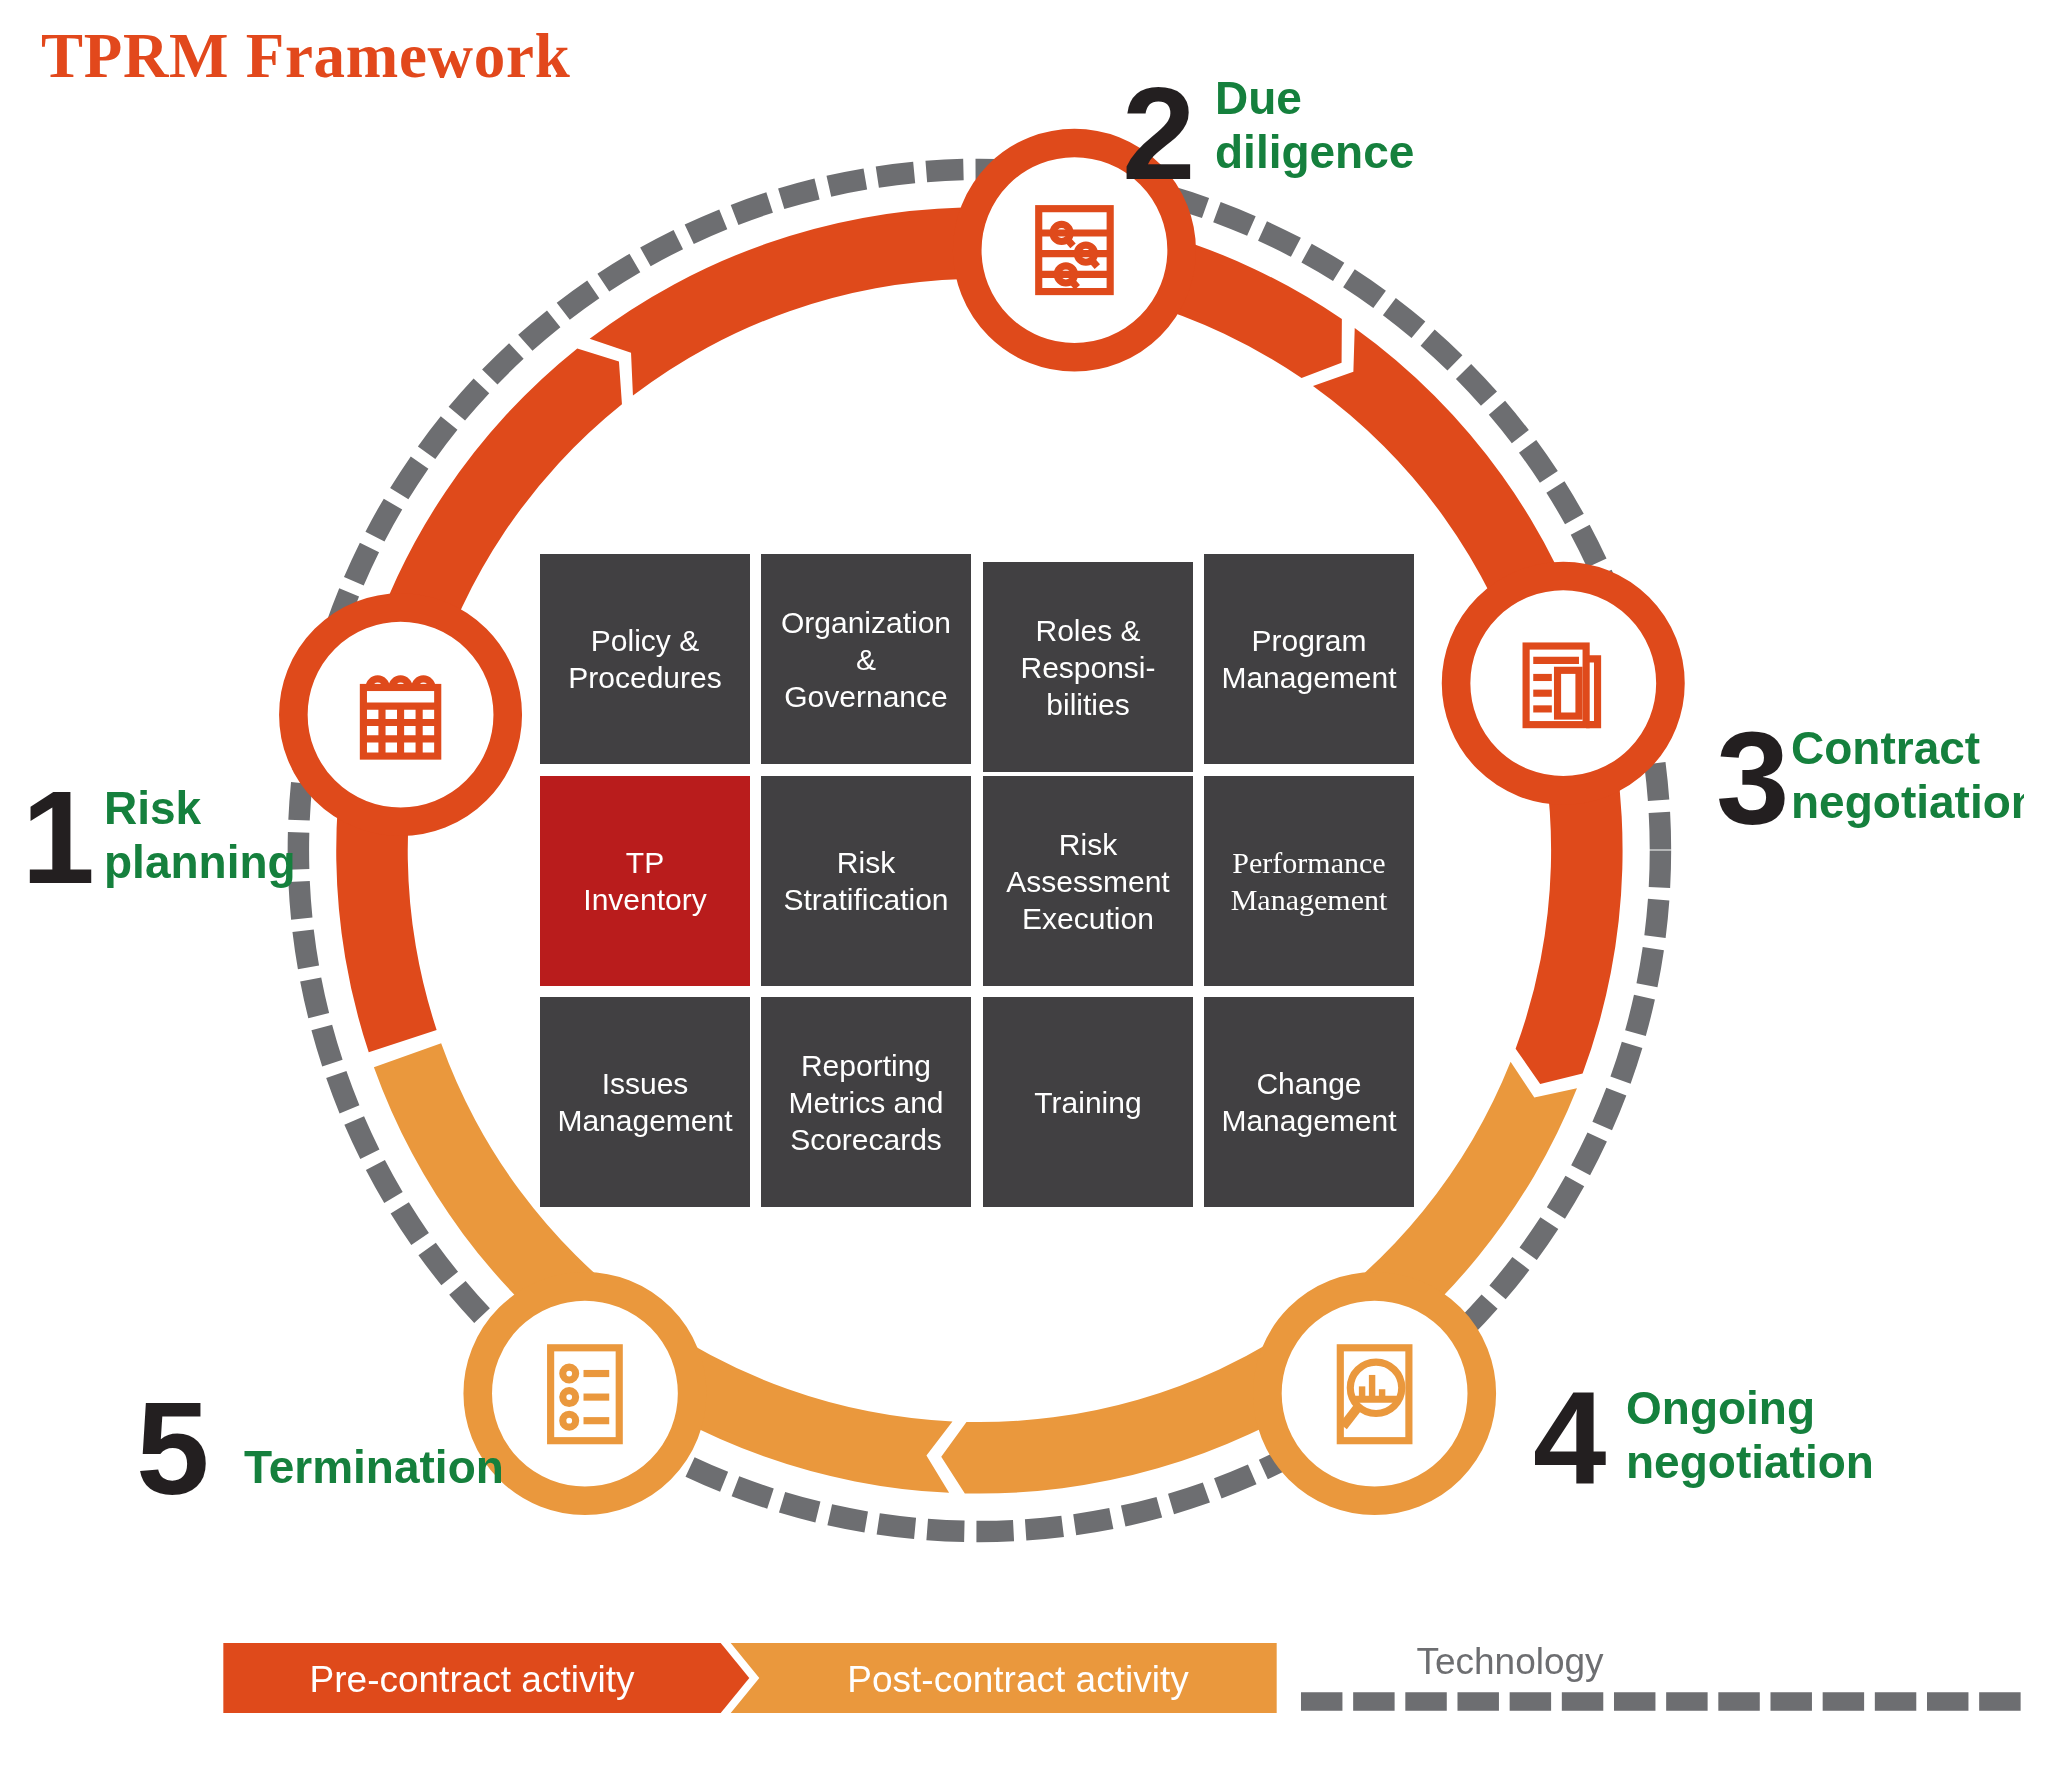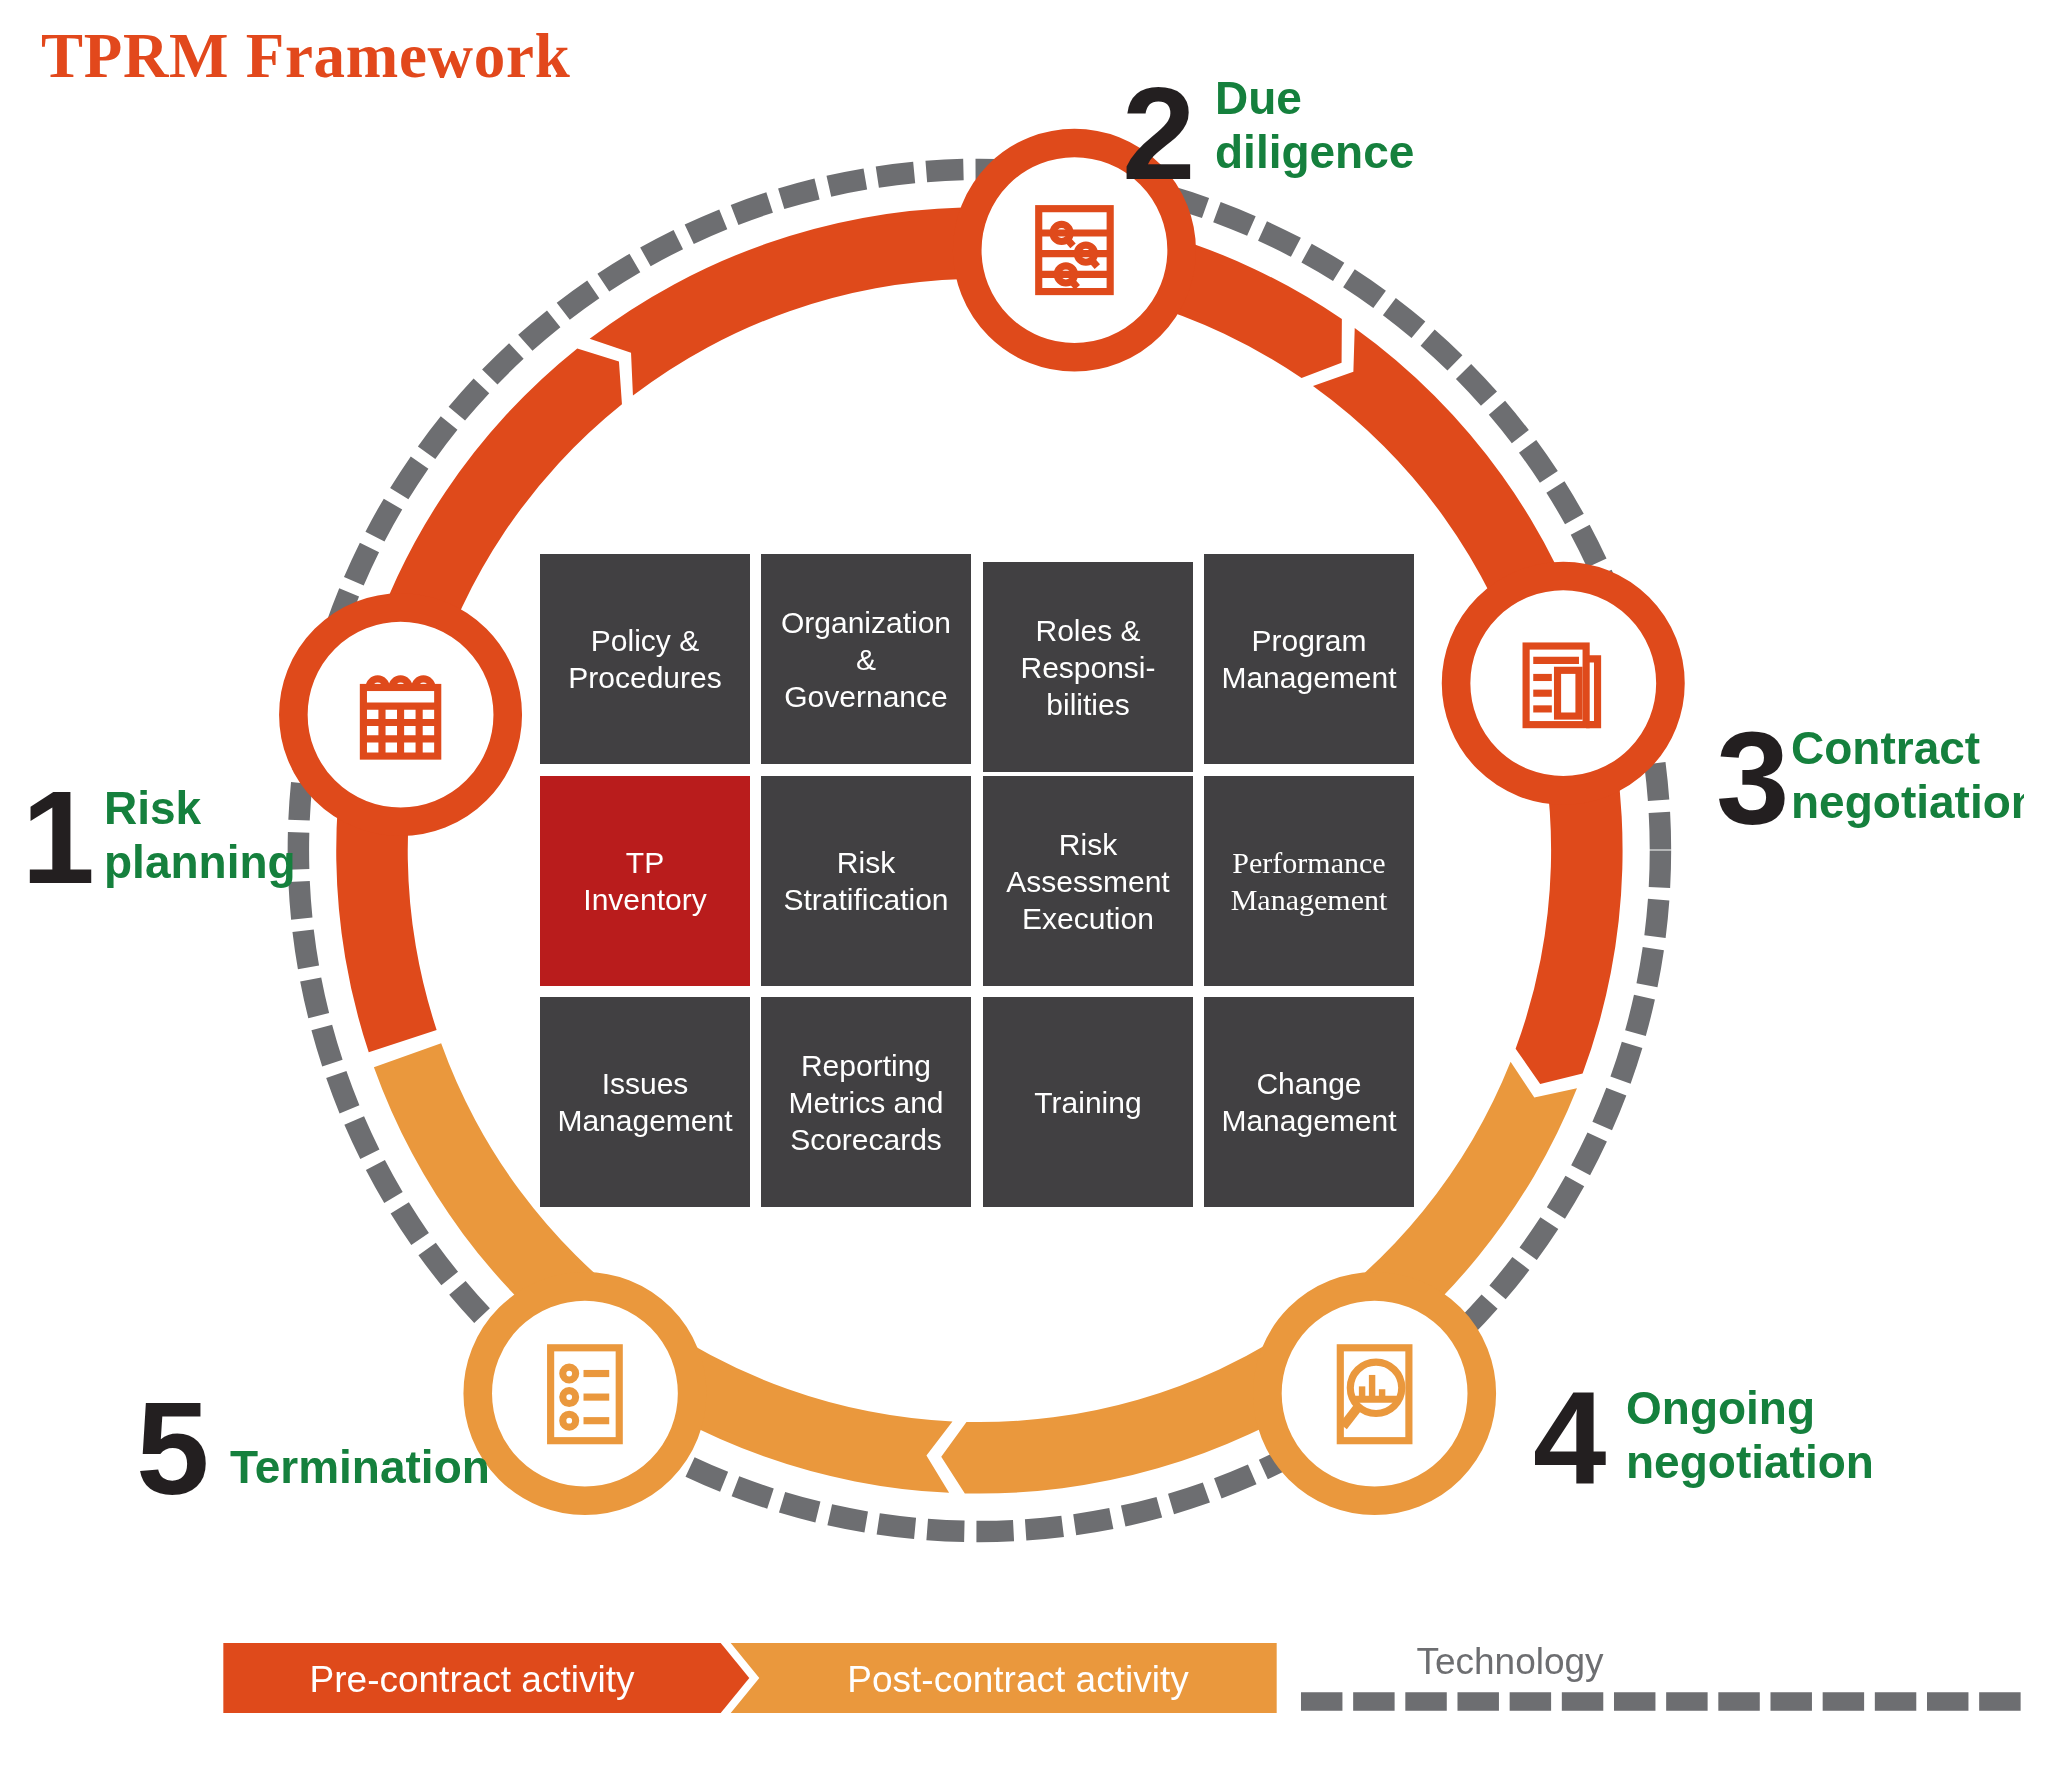--- a/index.html
+++ b/index.html
@@ -114,21 +114,21 @@
 
   <div class="stage-num" style="left:1716px;top:713px">3</div>
   <div class="stage-label" style="left:1791px;top:721px">Contract
 negotiation</div>
 
   <div class="stage-num" style="left:1533px;top:1372px">4</div>
   <div class="stage-label" style="left:1626px;top:1381px">Ongoing
 negotiation</div>
 
   <div class="stage-num" style="left:136px;top:1383px">5</div>
-  <div class="stage-label" style="left:230px;top:1440px">Termination</div>
+  <div class="stage-label" style="left:244px;top:1440px">Termination</div>
 
   <div class="grid-cell" style="left: 540px; top: 554px; background: rgb(65, 64, 66); color: rgb(255, 255, 255);">Policy &amp;
 Procedures</div>
   <div class="grid-cell" style="left: 761px; top: 554px; background: rgb(65, 64, 66); color: rgb(255, 255, 255);">Organization
 &amp;
 Governance</div>
   <div class="grid-cell" style="left: 983px; top: 554px; background: rgb(65, 64, 66); color: rgb(255, 255, 255); margin-top: 8px;">Roles &amp;
 Responsi-
 bilities</div>
   <div class="grid-cell" style="left: 1204px; top: 554px; background: rgb(65, 64, 66); color: rgb(255, 255, 255);">Program

